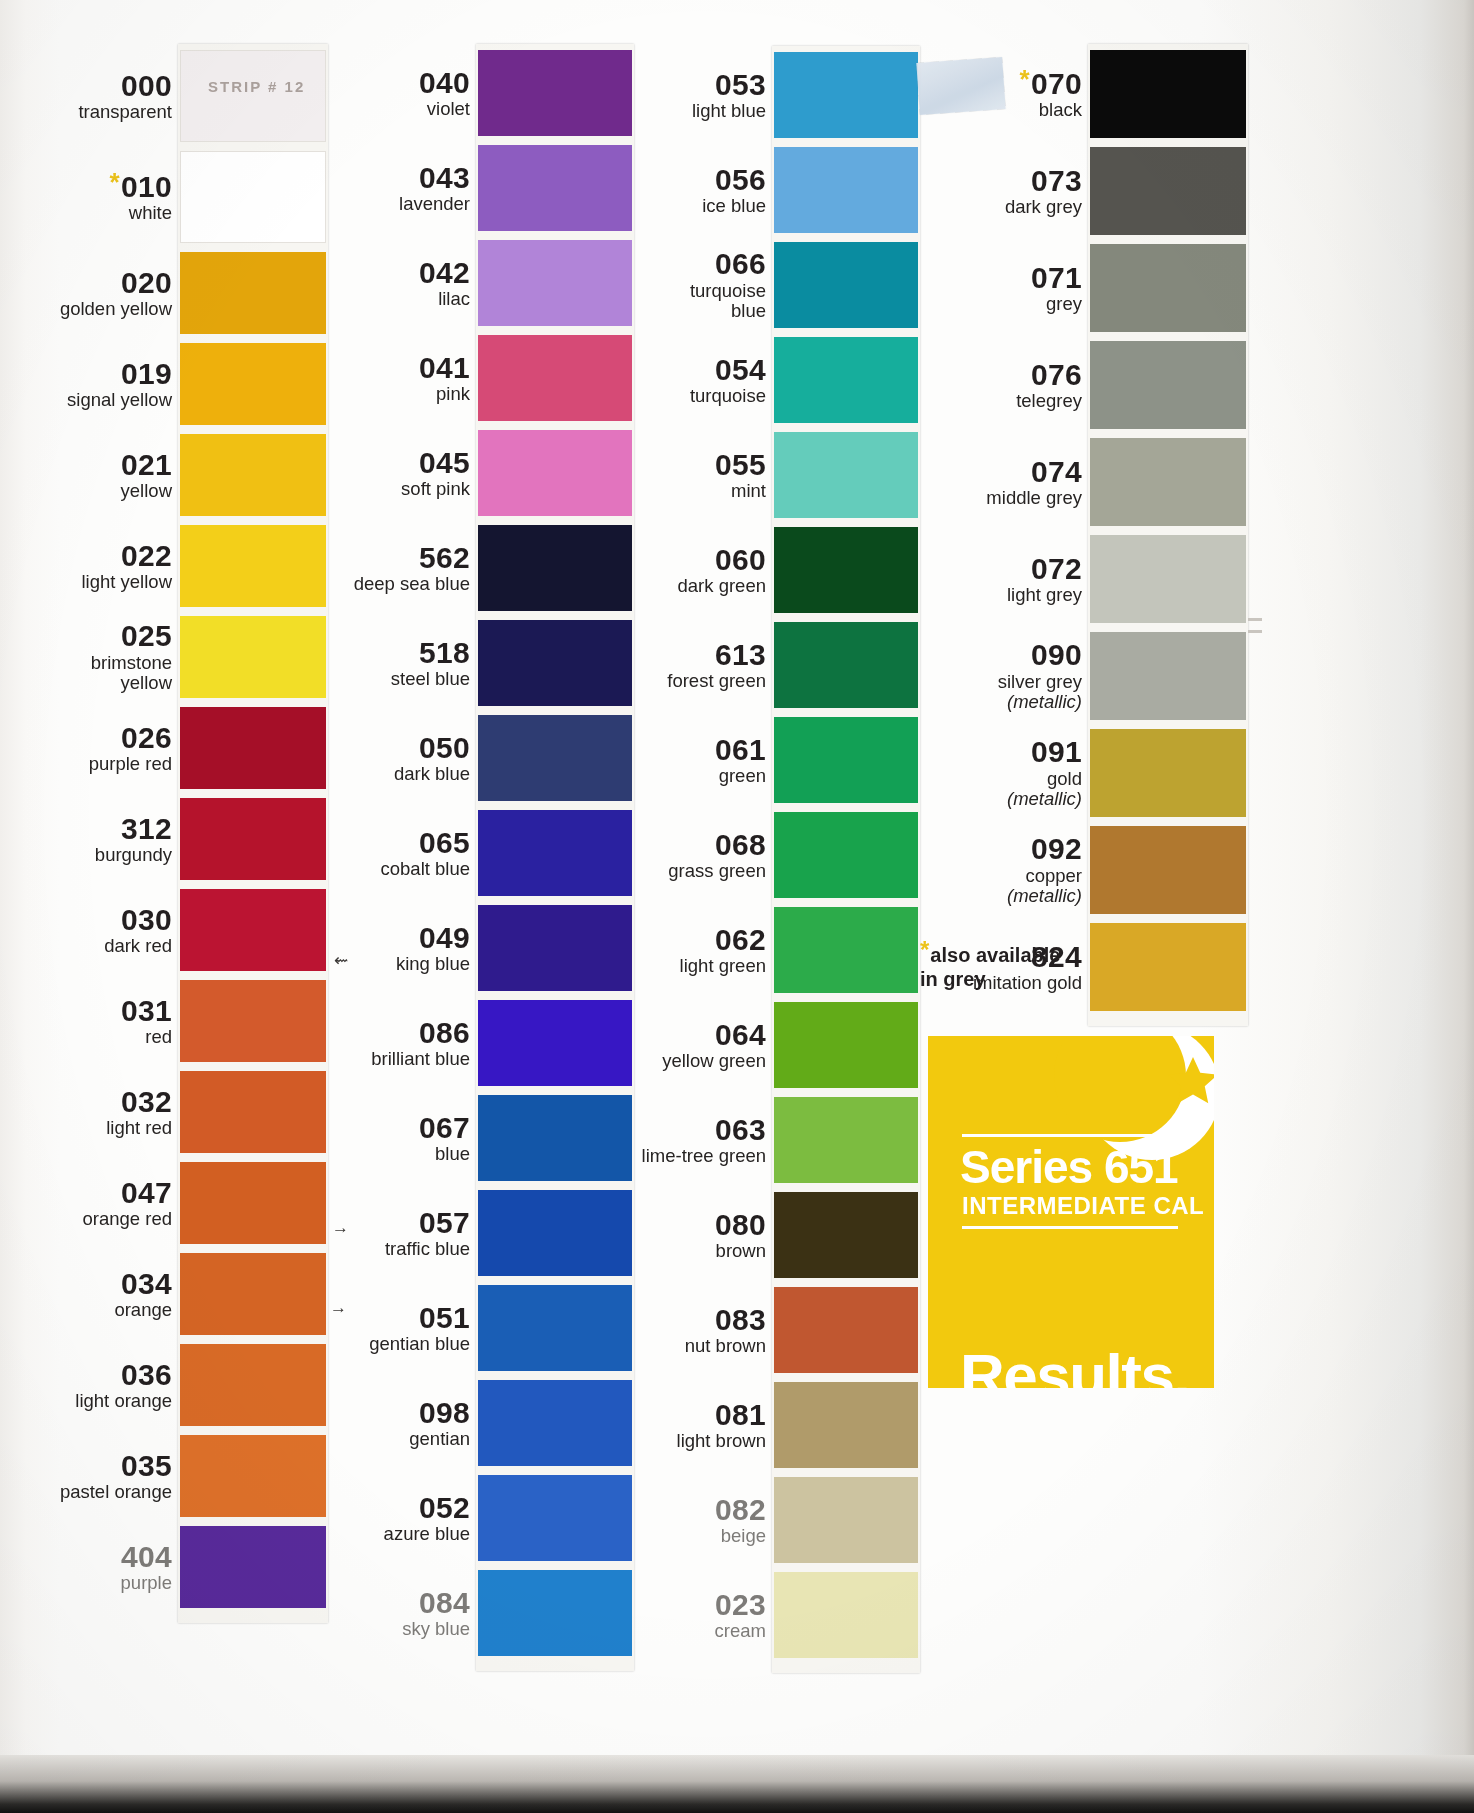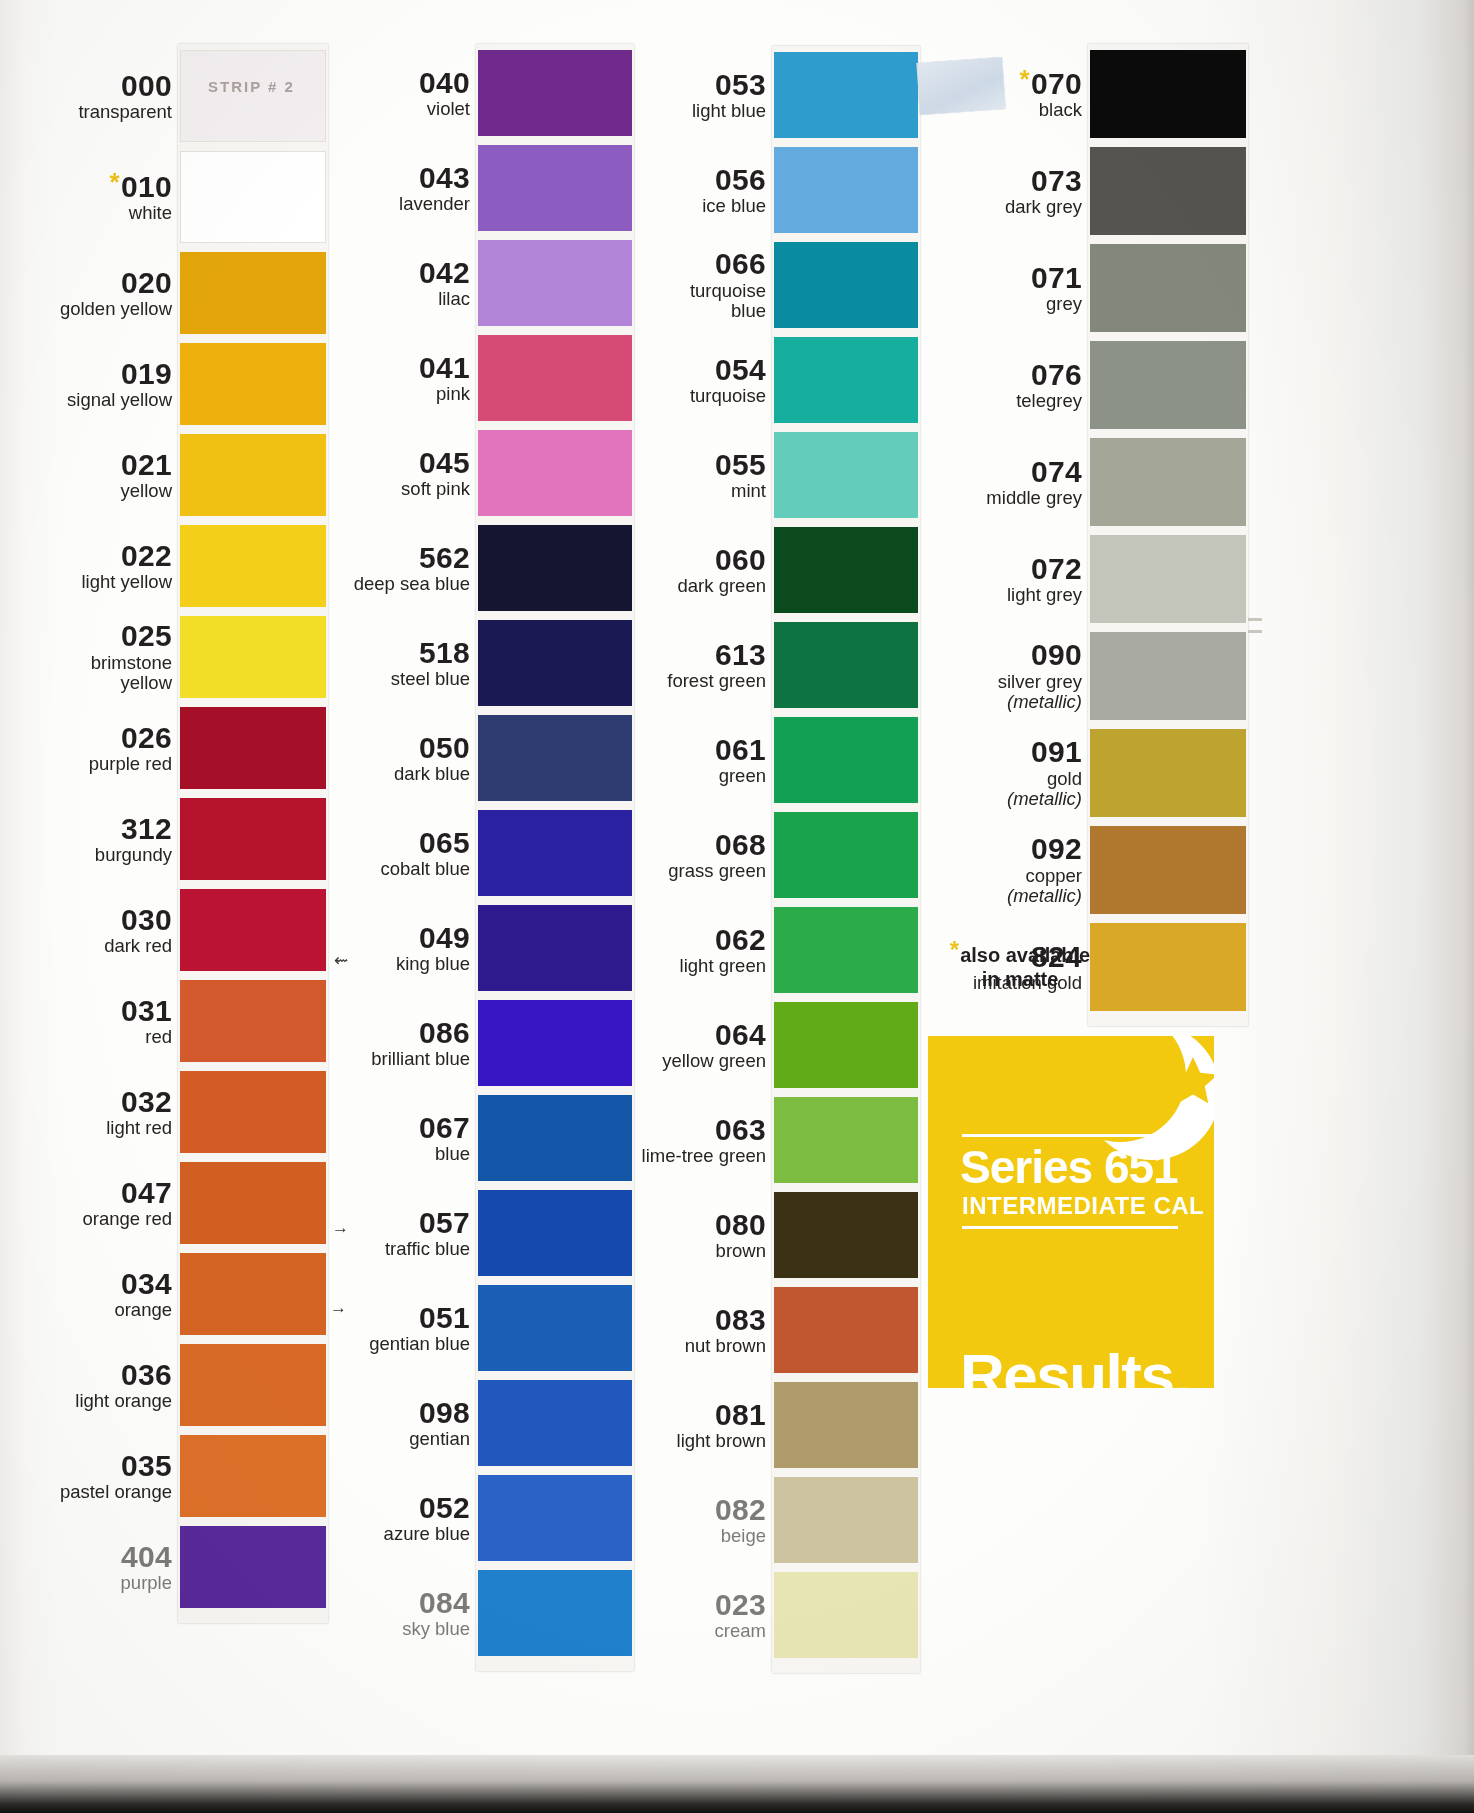--- a/index.html
+++ b/index.html
@@ -46,21 +46,21 @@
   }
   .name em{font-style:italic;}
   .star{
     color:#ecc21a; font-size:26px; font-weight:bold;
     position:relative; top:-6px; margin-right:1px;
   }
   .faded .code,.faded .name{color:#7d7b78;}
 
   
   .matte-note{
-    position:absolute; width:200px; text-align:center;
+    position:absolute; width:200px; 
     font-size:20px; font-weight:bold; line-height:1.15; color:#231f20;
   }
   .matte-note .star{font-size:24px; top:-4px;}
 
   
   .logo-box{
     position:absolute;
     background:#f2c90e;
     overflow:hidden;
   }
@@ -421,36 +421,36 @@
     <div style="position: absolute; left: 1090px; top: 923px; width: 156px; height: 88px; background: rgb(217, 168, 38);"></div>
     <div class="label" style="right: 392px; width: 230px; top: 941.5px;">
       <span class="code"><span>824</span></span>
       <span class="name"><span>imitation gold</span></span>
     </div>
   </div>
 <div class="vignette"></div>
 
 <div class="matte-note" id="matte-note" style="left:920px; top:940px;">
   <span class="star">*</span><span>also available</span><br>
-  <span>in matte</span>
+  <span>in grey</span>
 </div>
 
 <div class="logo-box" style="left:928px; top:1036px; width:286px; height:352px;">
   <div class="logo-moon"></div>
   <div class="logo-star">
     <svg width="62" height="60" viewBox="0 0 24 24">
         <path fill="#f2c90e" d="M12 2l2.9 6.3 6.9.8-5.1 4.6 1.4 6.8L12 17l-6.1 3.5 1.4-6.8L2.2 9.1l6.9-.8z"></path>
       </svg>
   </div>
   <div class="logo-rule" style="top:98px; width:216px;"></div>
   <div class="logo-series" style="top:108px;">Series 651</div>
   <div class="logo-sub" style="top:158px;">INTERMEDIATE CAL</div>
   <div class="logo-rule" style="top:190px; width:216px;"></div>
   <div class="logo-big" style="top:262px;margin-top:47px;">Results.</div>
 </div>
 
-<div class="strip-no" style="position:absolute;left:208px; top:78px;">STRIP # 2</div>
+<div class="strip-no" style="position:absolute;left:208px; top:78px;">STRIP # 12</div>
 <div class="tape" style="position:absolute;left:918px; top:60px; width:86px; height:52px; transform:rotate(-4deg);"></div>
 <div class="arrow" style="position:absolute;left:334px; top:950px;">⇜</div>
 <div class="arrow" style="position:absolute;left:332px; top:1218px;">→</div>
 <div class="arrow" style="position:absolute;left:330px; top:1298px;">→</div>
 <div class="edgemark" style="position:absolute;left:1248px; top:618px; width:14px; height:3px;"></div>
 <div class="edgemark" style="position:absolute;left:1248px; top:630px; width:14px; height:3px;"></div>
 
 </body></html>

